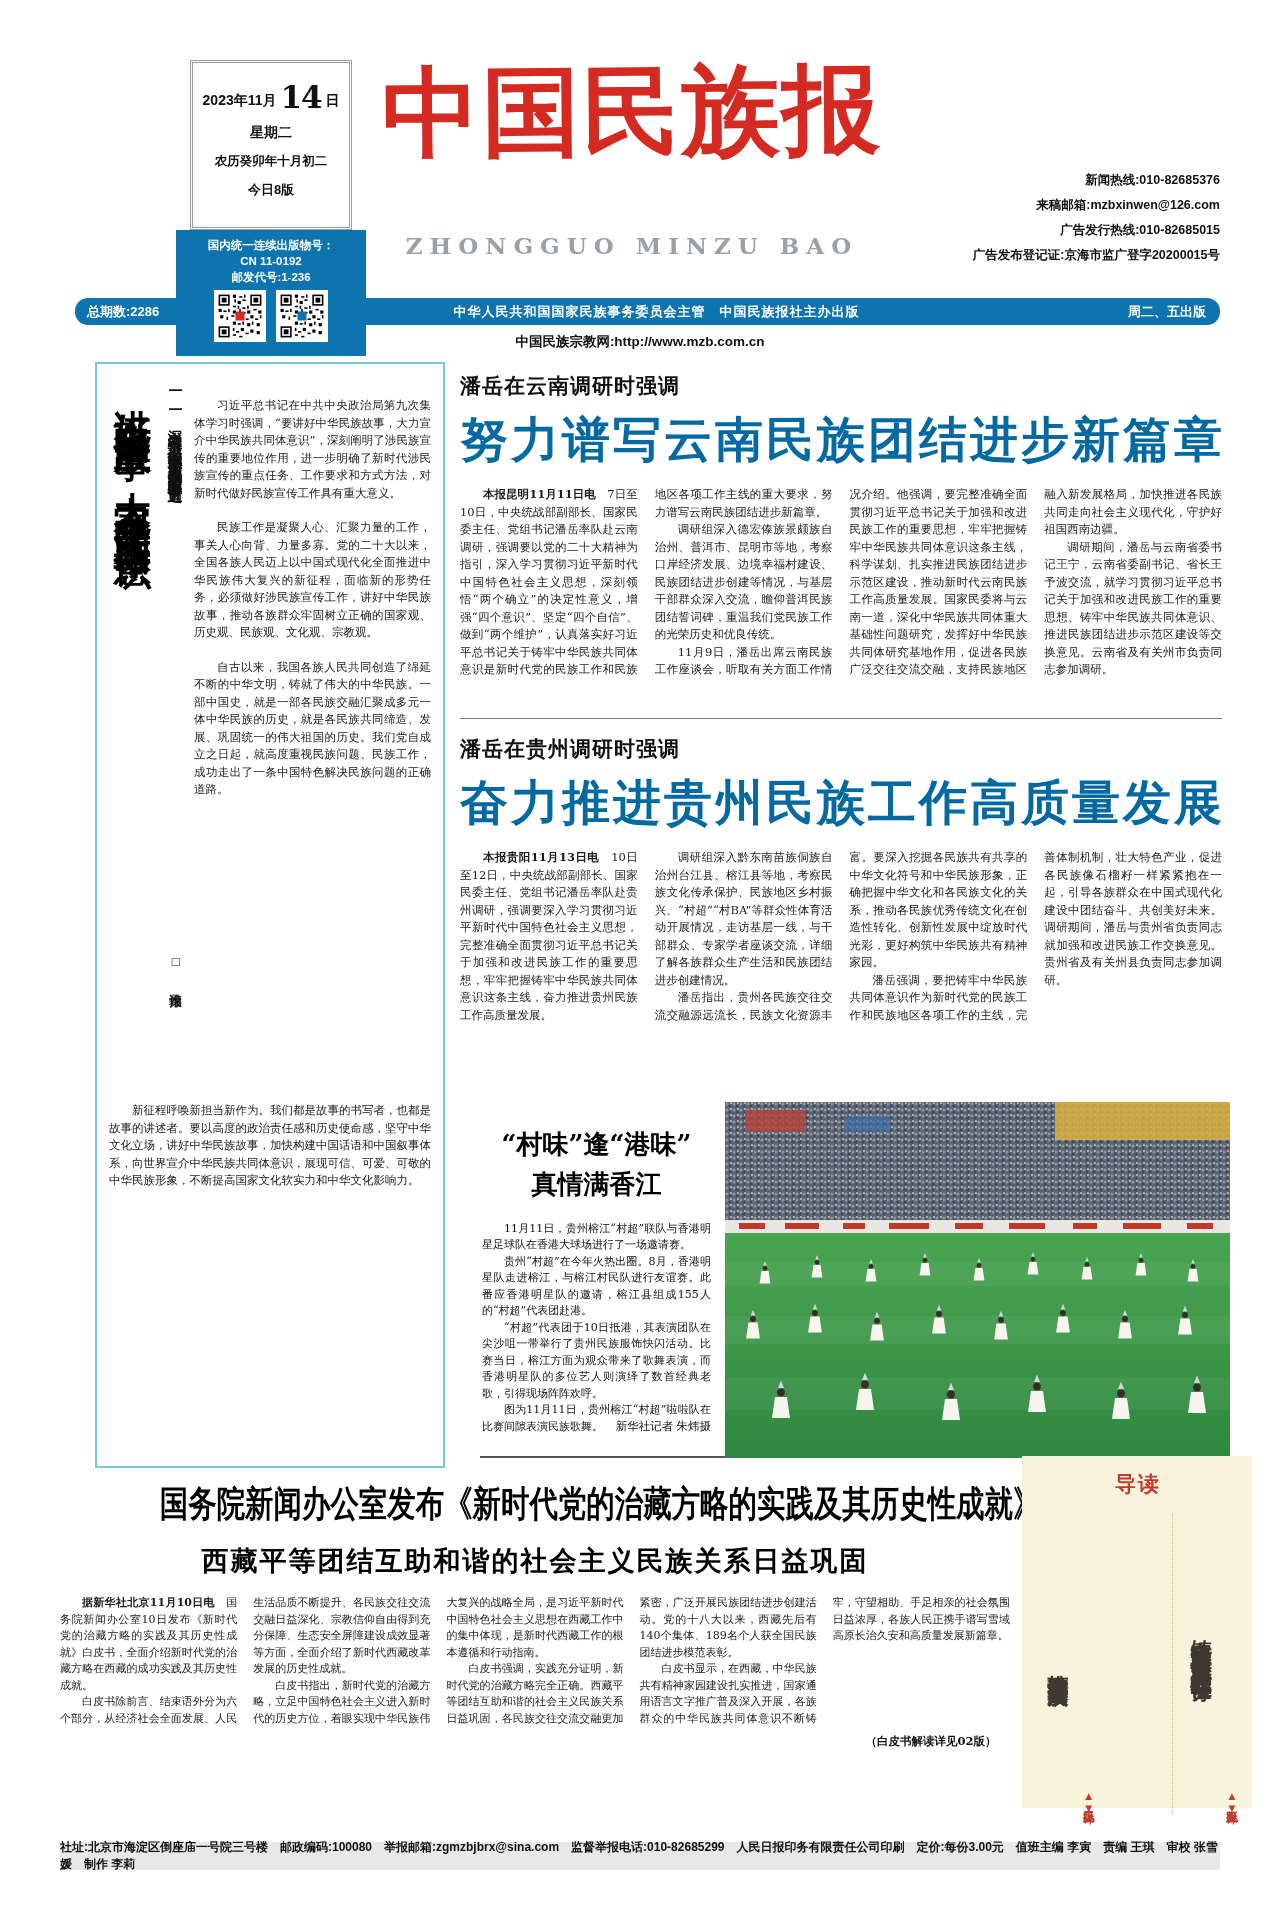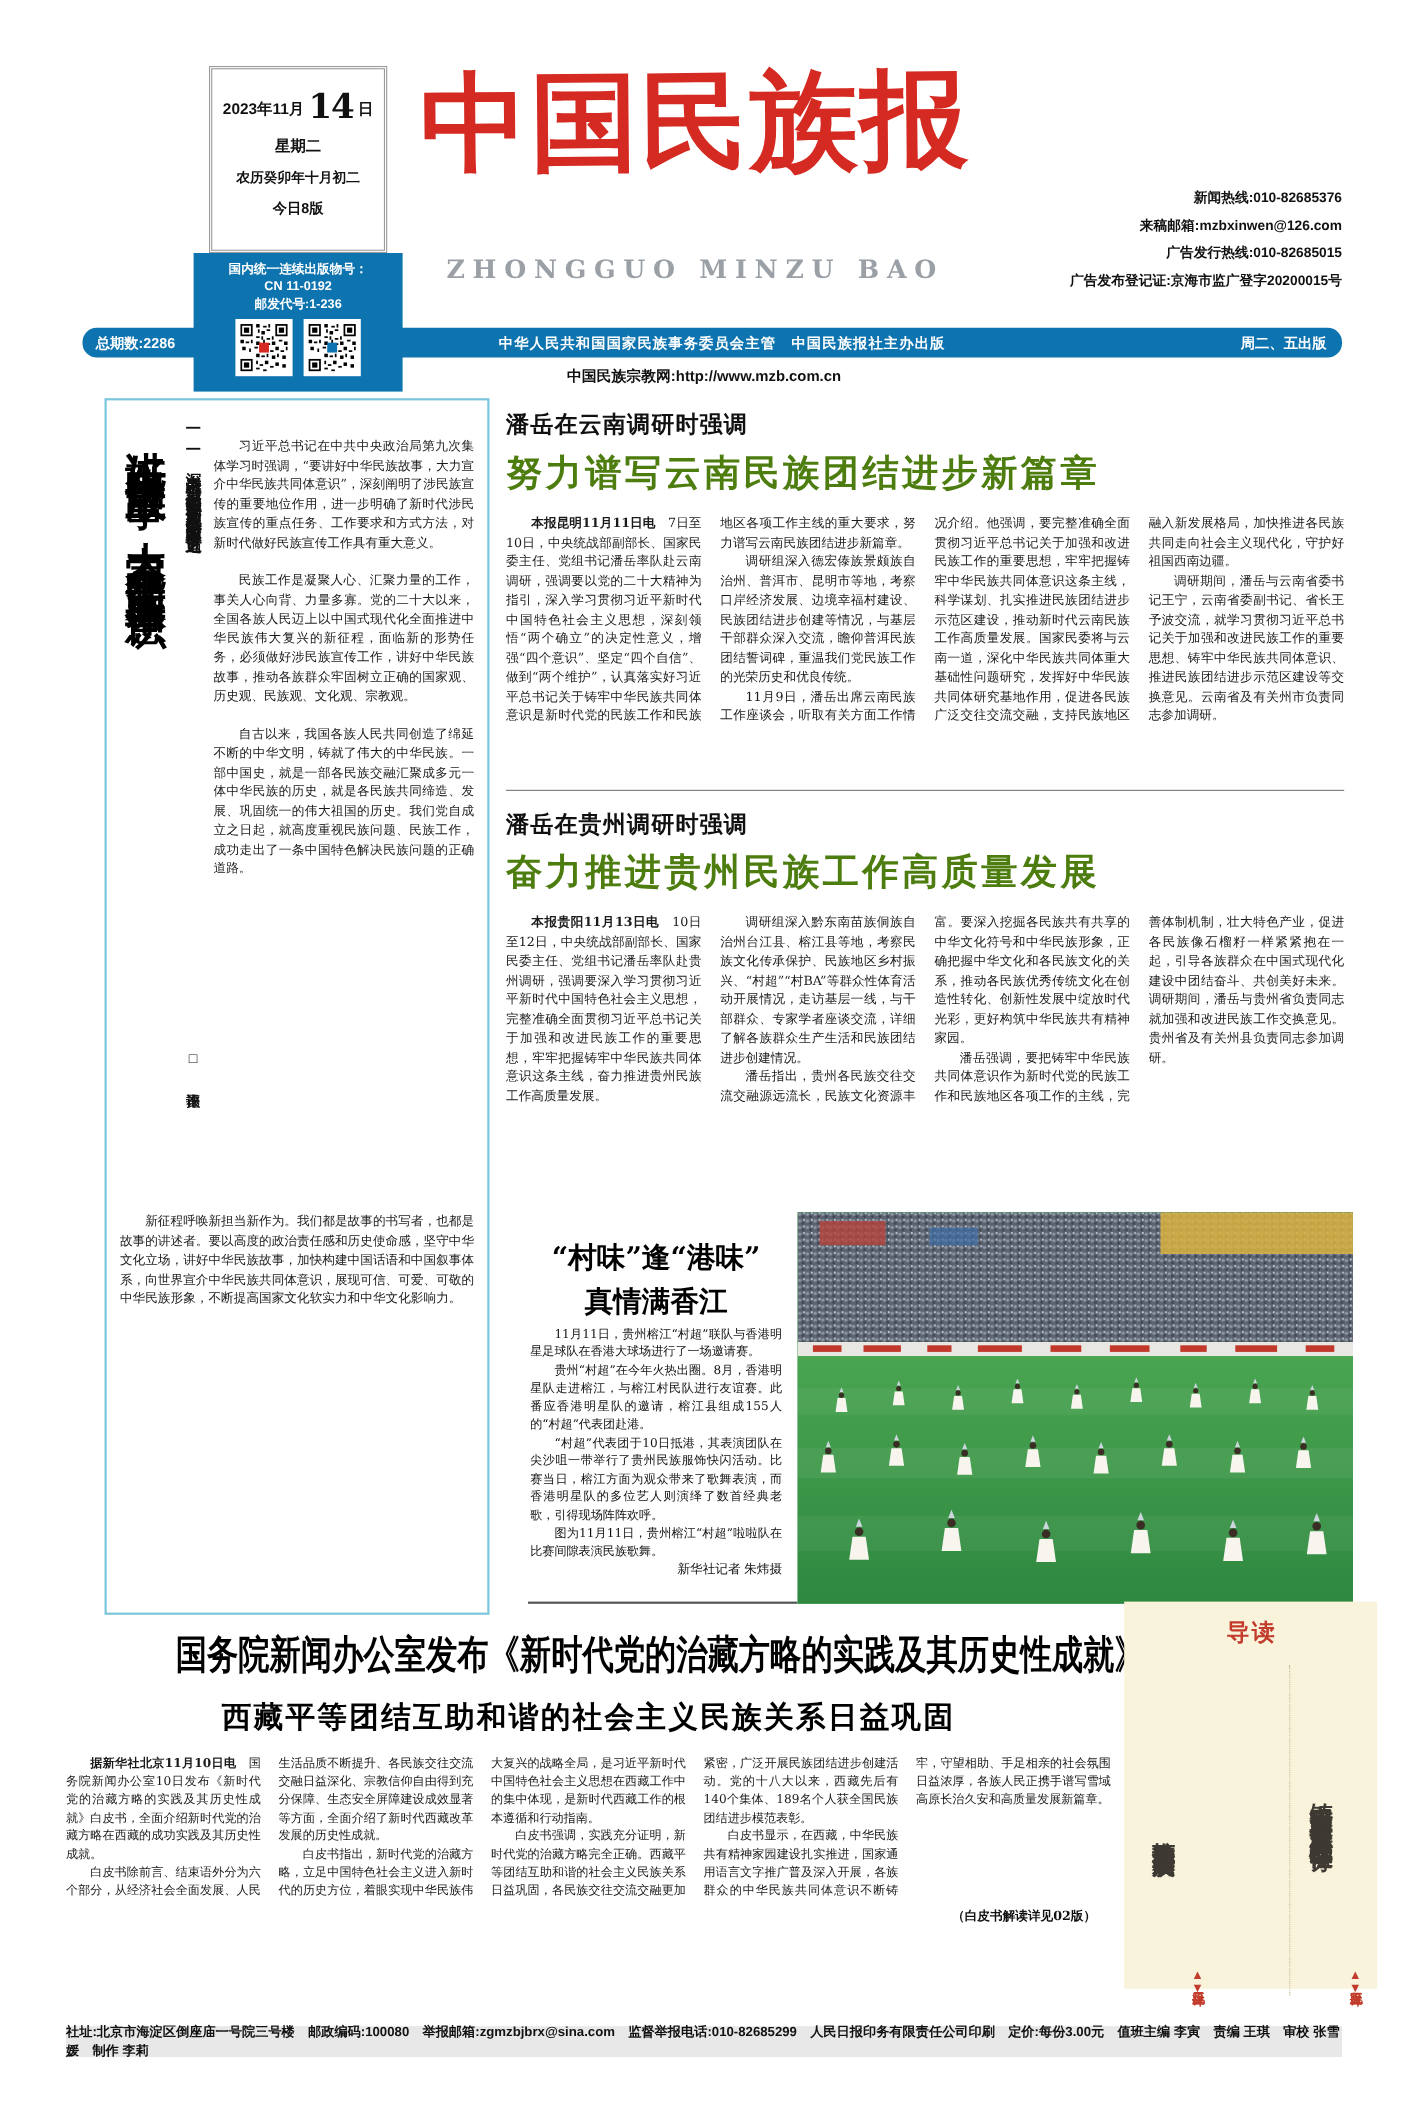--- a/index.html
+++ b/index.html
@@ -50,33 +50,33 @@
       font-family:"DejaVu Serif",serif;color:#1a1a1a;overflow:hidden;}
   .comm-col p{margin-bottom:2px;margin-top:17px;}
   .comm-bottom{flex:1;margin-top:14px;font-size:11.5px;line-height:17.5px;text-align:justify;
       font-family:"DejaVu Serif",serif;color:#1a1a1a;overflow:hidden;}
 
   
   .article{left:460px;width:762px;}
   .art1{top:372px;}
   .art2{top:718px;border-top:1px solid #777;padding-top:16px;}
   .kicker{font-size:21px;font-weight:bold;letter-spacing:1px;}
-  .headline{font-family:"DejaVu Serif",serif;font-weight:900;font-size:33px;letter-spacing:3px;
-      margin-top:8px;white-space:nowrap;color:#4d7c0f;}
+  .headline{font-family:"DejaVu Serif",serif;font-weight:900;font-size:48px;letter-spacing:3px;
+      margin-top:8px;white-space:nowrap;color:#0369a1;}
   .art-body{margin-top:14px;column-count:4;column-gap:17px;font-size:11.5px;line-height:17.5px;
       text-align:justify;font-family:"DejaVu Serif",serif;color:#1a1a1a;height:234px;overflow:hidden;}
   .art-body b{font-family:inherit;}
 
   
   .photo-block{left:480px;top:1102px;width:750px;height:356px;display:flex;}
   .photo-panel{width:245px;box-sizing:border-box;padding:4px 14px 26px 2px;position:relative;
       border-bottom:2px solid #555;}
   .photo-title{font-family:"DejaVu Serif",serif;font-weight:900;font-size:26px;line-height:1.55;
       text-align:center;margin-top:18px;color:#000;}
-  .photo-text{font-size:11px;line-height:16.5px;text-align:justify;
+  .photo-text{margin-top:16px;font-size:11px;line-height:16.5px;text-align:justify;
       font-family:"DejaVu Serif",serif;overflow:hidden;max-height:212px;}
   .photo-credit{position:absolute;right:14px;bottom:22px;font-size:11.5px;font-family:Liberation Sans, sans-serif;}
   .photo-frame{flex:1;position:relative;overflow:hidden;background:#2f8f43;}
   .photo-frame svg{display:block;width:100%;height:100%;}
 
   
   .wp{left:60px;top:1480px;width:950px;height:360px;position:absolute;}
   .wp-headline{width:100%;text-align:center;font-family:"DejaVu Serif",serif;font-weight:900;
       font-size:36px;white-space:nowrap;transform:scaleX(0.79);transform-origin:center;color:#000;}
   .wp-subhead{width:100%;text-align:center;font-family:"DejaVu Serif",serif;font-weight:bold;

